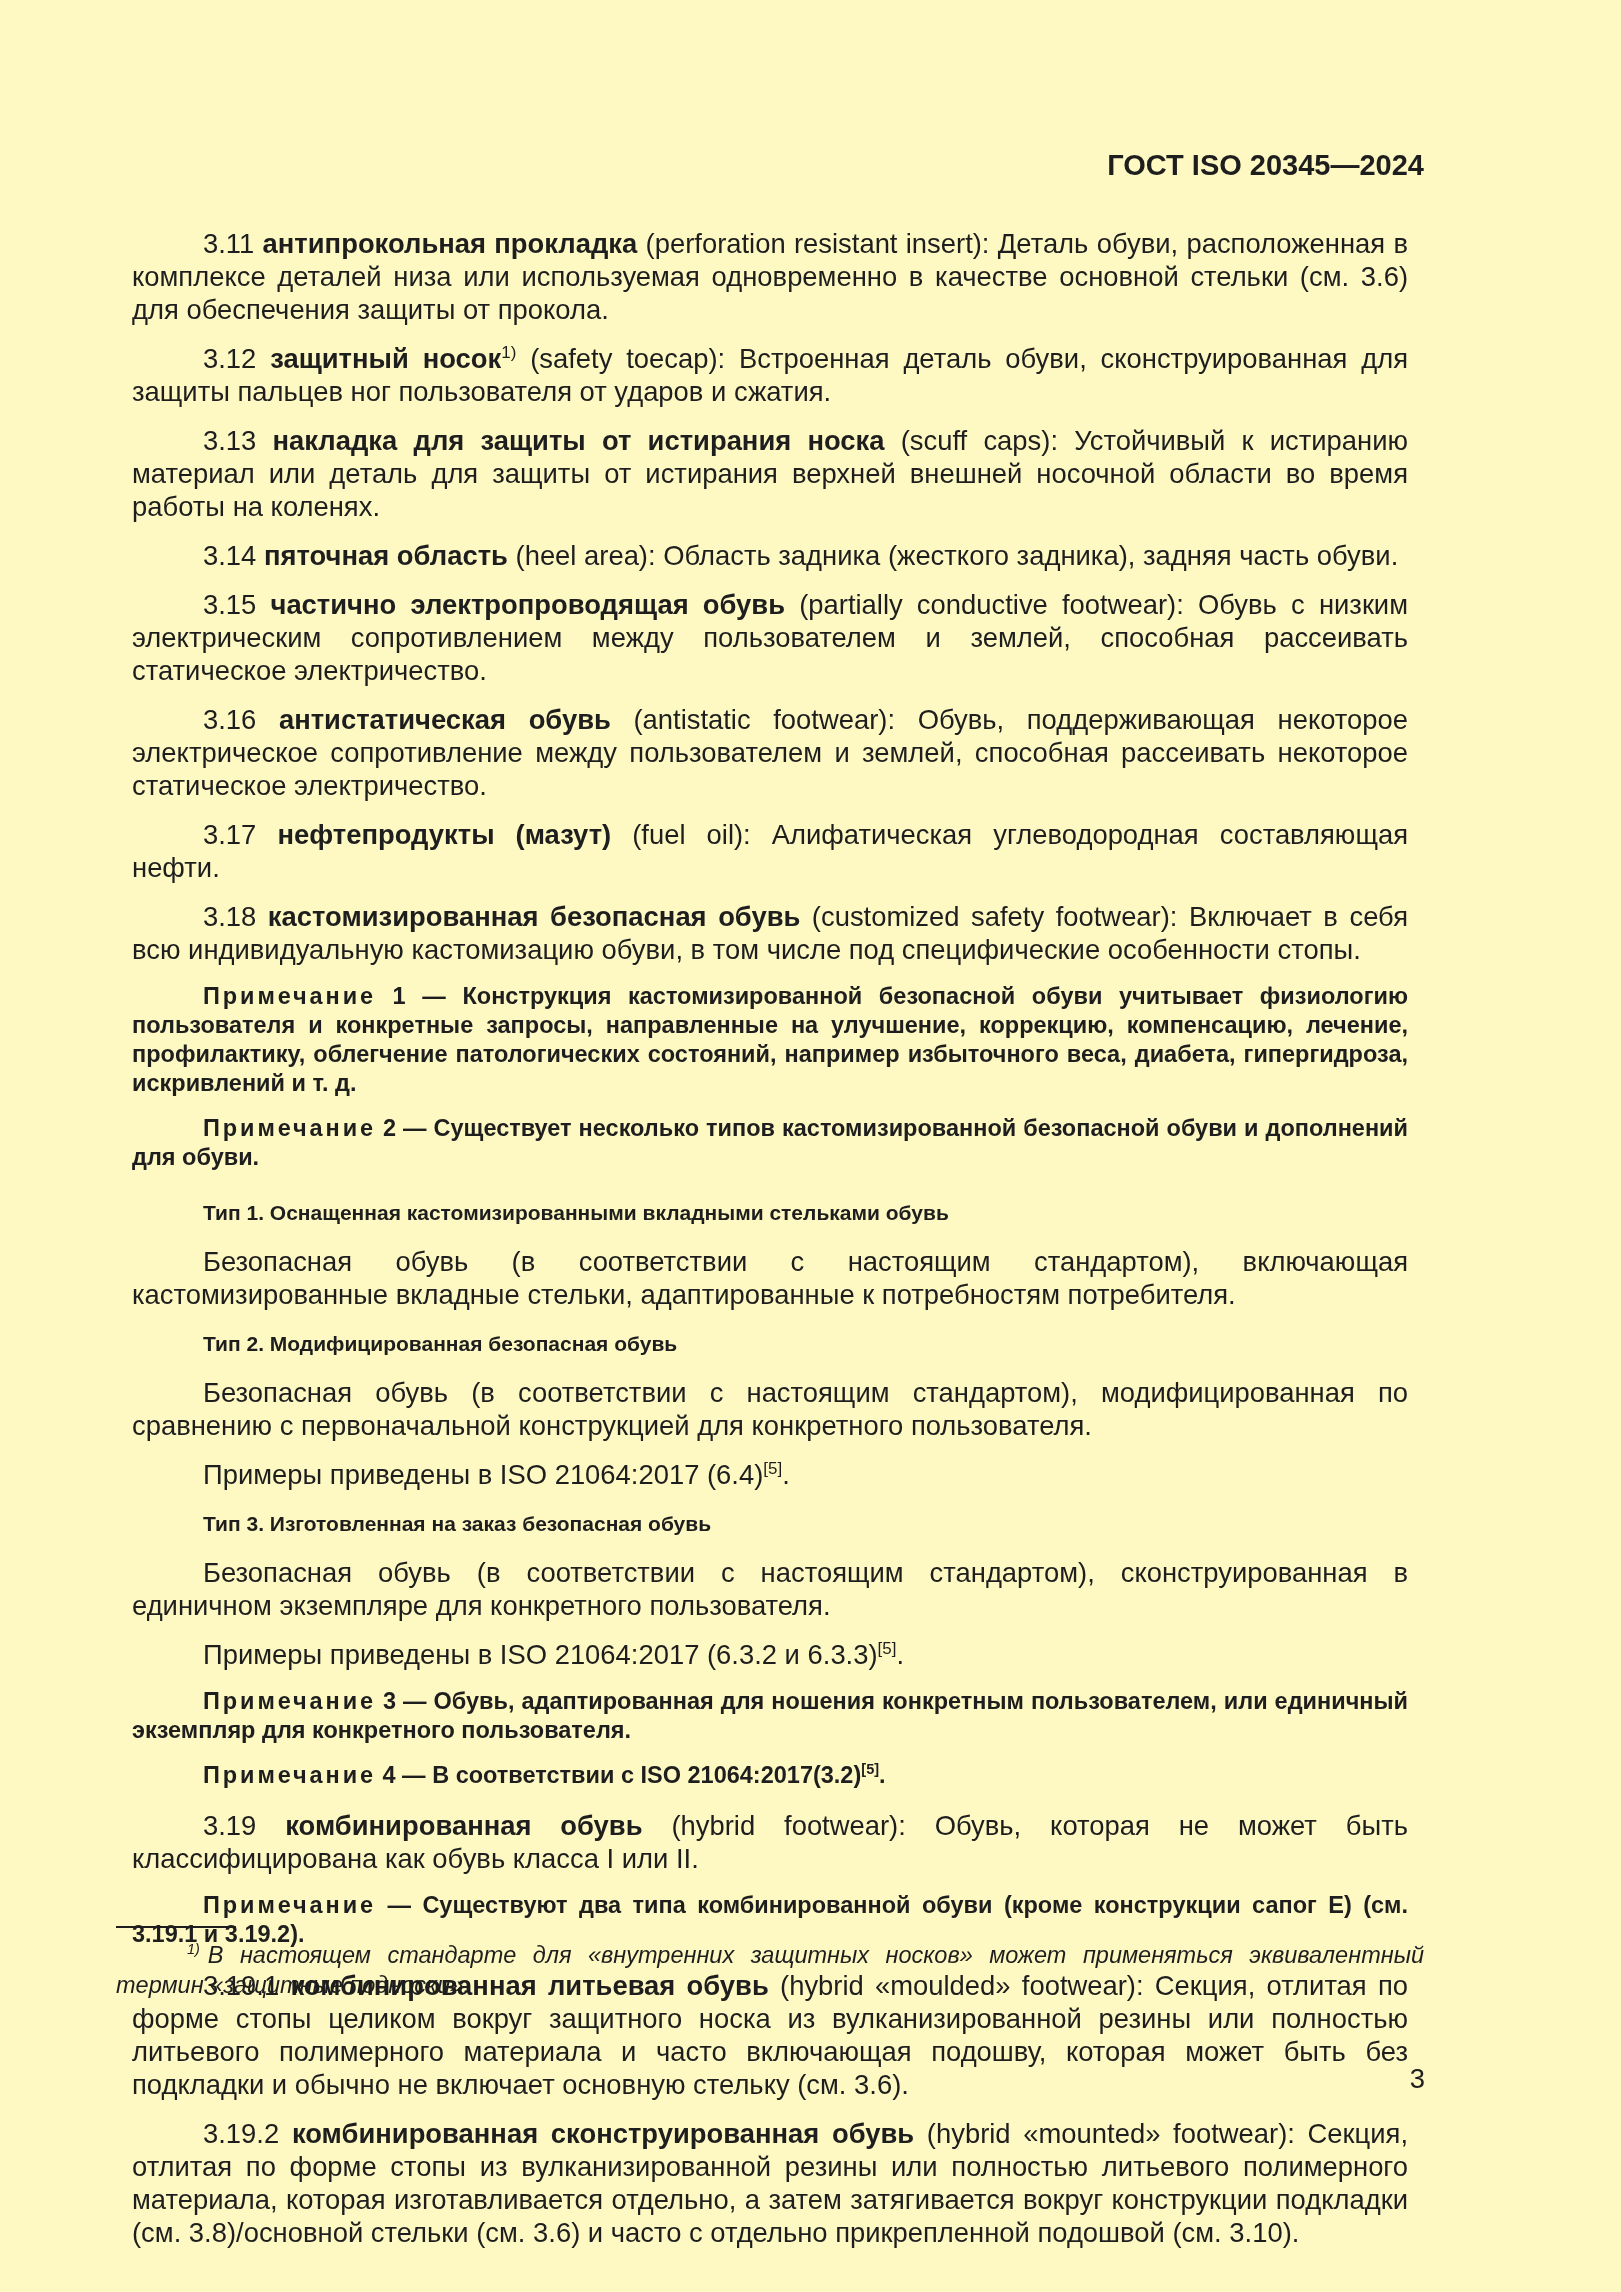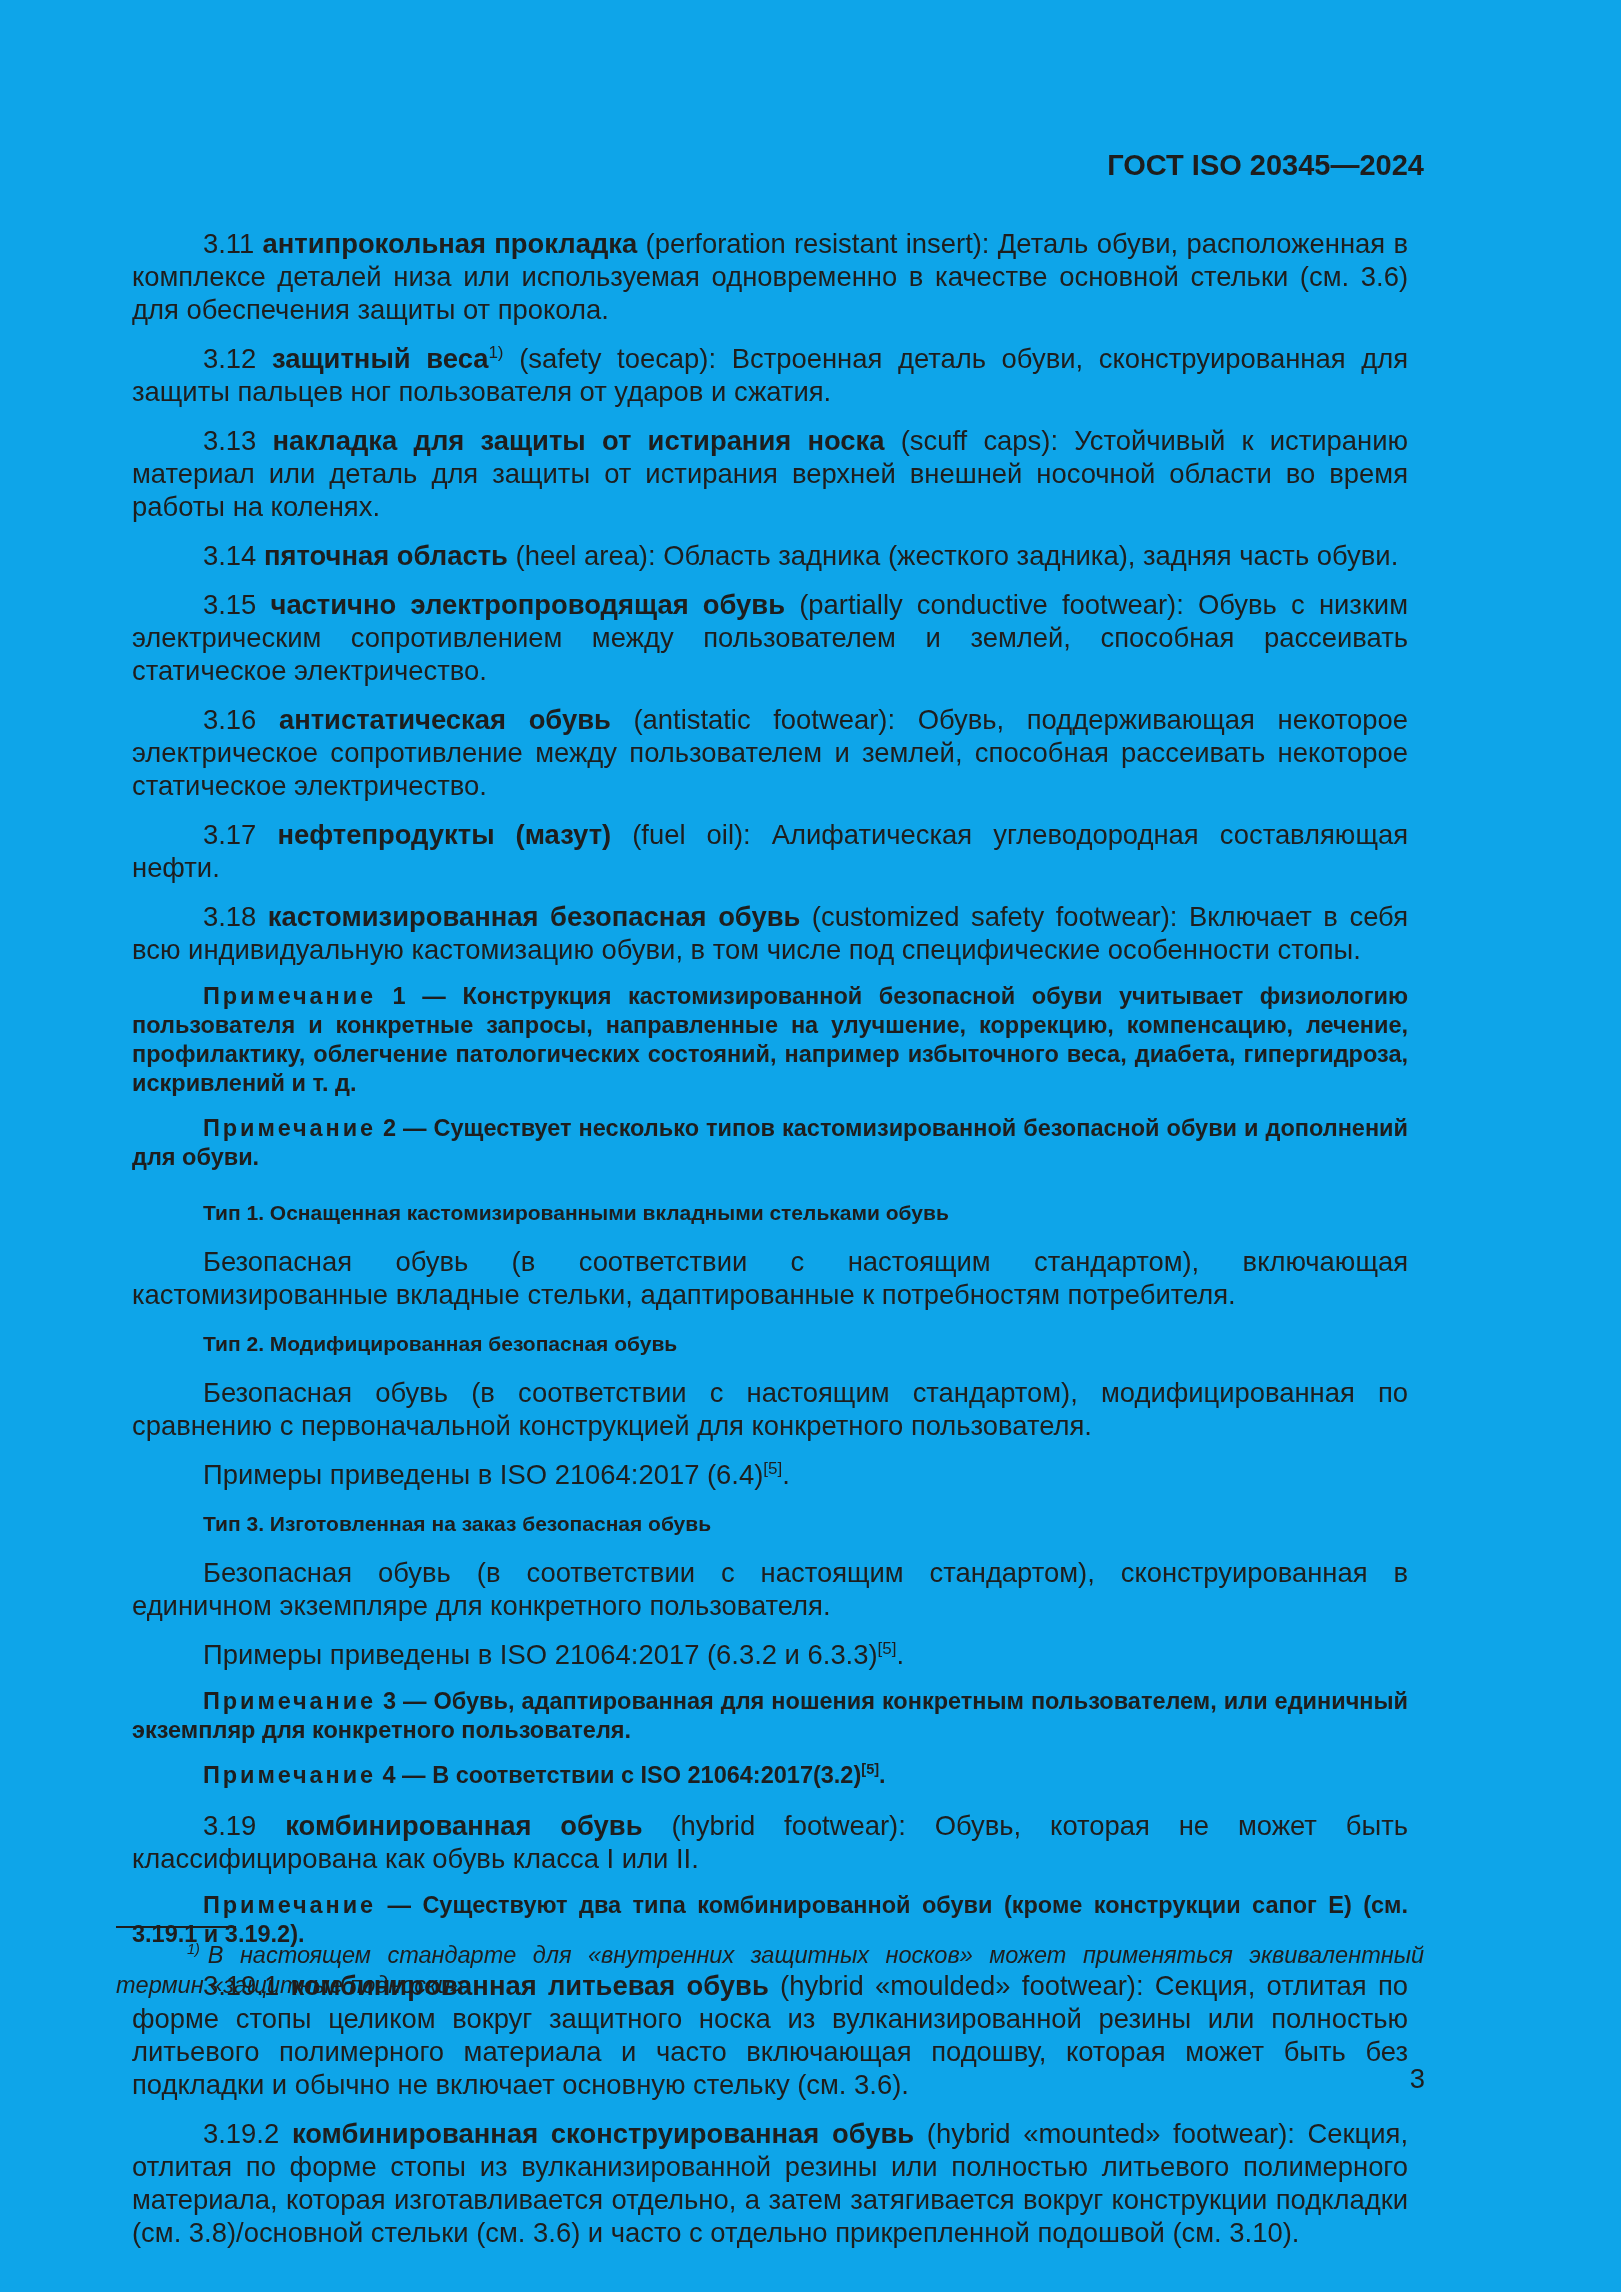--- a/index.html
+++ b/index.html
@@ -5,21 +5,21 @@
   html, body {
     margin: 0;
     padding: 0;
     background: #e8e8e8;
   }
   .page {
     position: relative;
     width: 1621px;
     height: 2293px;
     margin: 0 auto;
-    background: #0ea5e9;
+    background: #fef9c3;
     font-family: "Liberation Sans", "DejaVu Sans", sans-serif;
     color: #1e1e1e;
     overflow: hidden;
   }
   .content {
     position: absolute;
     left: 116px;
     top: 149px;
     width: 1308px;
   }
@@ -91,21 +91,21 @@
   .sp-lg { margin-top: 23.5px; }
 </style>
 </head>
 <body>
 
 <div class="page">
   <div class="content">
     <div class="doc-code">ГОСТ ISO 20345—2024</div>
     <div>
         <p class="para body"><span>3.11 </span><span class="b">антипрокольная прокладка</span><span> (perforation resistant insert): Деталь обуви, расположенная в комплексе деталей низа или используемая одновременно в качестве основной стельки (см. 3.6) для обеспечения защиты от прокола.</span></p>
-        <p class="para body"><span>3.12 </span><span class="b">защитный веса</span><sup>1)</sup><span> (safety toecap): Встроенная деталь обуви, сконструированная для защиты пальцев ног пользователя от ударов и сжатия.</span></p>
+        <p class="para body"><span>3.12 </span><span class="b">защитный носок</span><sup>1)</sup><span> (safety toecap): Встроенная деталь обуви, сконструированная для защиты пальцев ног пользователя от ударов и сжатия.</span></p>
         <p class="para body"><span>3.13 </span><span class="b">накладка для защиты от истирания носка</span><span> (scuff caps): Устойчивый к истиранию материал или деталь для защиты от истирания верхней внешней носочной области во время работы на коленях.</span></p>
         <p class="para body"><span>3.14 </span><span class="b">пяточная область</span><span> (heel area): Область задника (жесткого задника), задняя часть обуви.</span></p>
         <p class="para body"><span>3.15 </span><span class="b">частично электропроводящая обувь</span><span> (partially conductive footwear): Обувь с низким электрическим сопротивлением между пользователем и землей, способная рассеивать статическое электричество.</span></p>
         <p class="para body"><span>3.16 </span><span class="b">антистатическая обувь</span><span> (antistatic footwear): Обувь, поддерживающая некоторое электрическое сопротивление между пользователем и землей, способная рассеивать некоторое статическое электричество.</span></p>
         <p class="para body"><span>3.17 </span><span class="b">нефтепродукты (мазут)</span><span> (fuel oil): Алифатическая углеводородная составляющая нефти.</span></p>
         <p class="para body"><span>3.18 </span><span class="b">кастомизированная безопасная обувь</span><span> (customized safety footwear): Включает в себя всю индивидуальную кастомизацию обуви, в том числе под специфические особенности стопы.</span></p>
         <p class="para note sp-xs"><span class="ls">Примечание</span><span> 1 — Конструкция кастомизированной безопасной обуви учитывает физиологию пользователя и конкретные запросы, направленные на улучшение, коррекцию, компенсацию, лечение, профилактику, облегчение патологических состояний, например избыточного веса, диабета, гипергидроза, искривлений и т. д.</span></p>
         <p class="para note"><span class="ls">Примечание</span><span> 2 — Существует несколько типов кастомизированной безопасной обуви и дополнений для обуви.</span></p>
         <p class="para heading sp-lg"><span>Тип 1. Оснащенная кастомизированными вкладными стельками обувь</span></p>
         <p class="para body"><span>Безопасная обувь (в соответствии с настоящим стандартом), включающая кастомизированные вкладные стельки, адаптированные к потребностям потребителя.</span></p>

